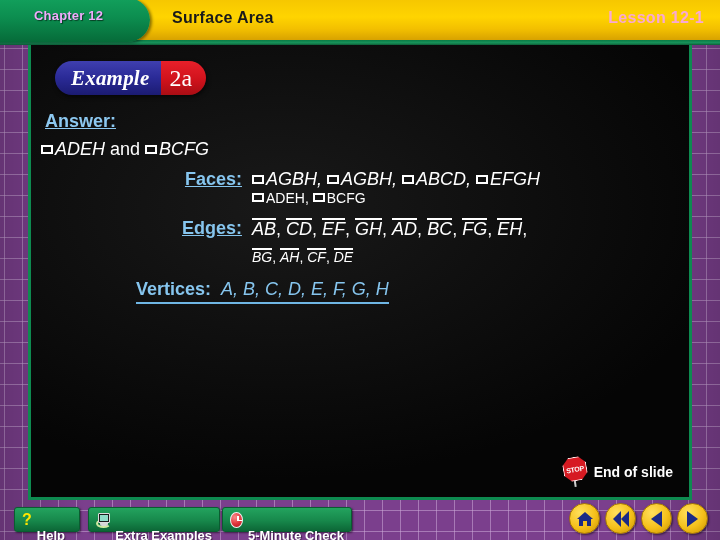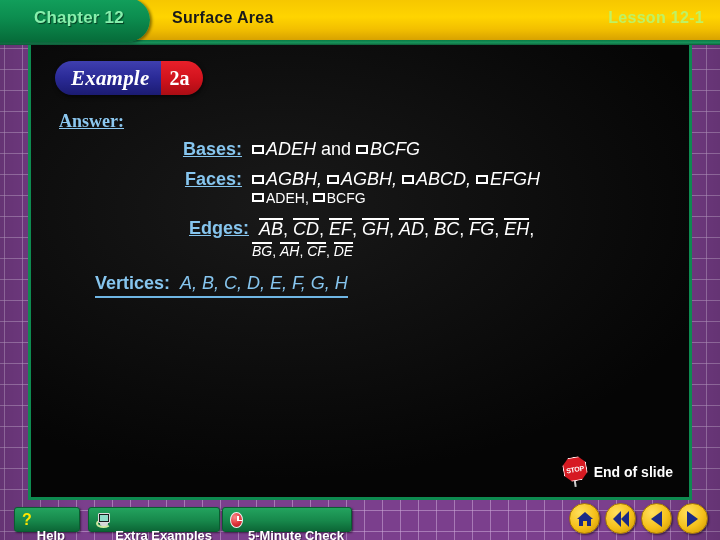--- a/index.html
+++ b/index.html
@@ -56,38 +56,38 @@
     position: absolute;
     left: -16px; top: -2px;
     width: 166px; height: 44px;
     background: linear-gradient(to bottom, #12a05c 0%, #0c8d4f 45%, #066b39 100%);
     border-radius: 0 26px 26px 0;
     box-shadow: 2px 1px 3px rgba(0,0,0,0.45);
   }
   .chapter-tab-label {
     position: absolute;
     left: 34px; top: 8px;
-    color: #86efac;
-    font-size: 17px;
+    color: #f0abfc;
+    font-size: 13px;
     font-weight: bold;
     letter-spacing: 0.2px;
     text-shadow: 1px 1px 1px rgba(0,0,0,0.55);
   }
   .header-subject {
     position: absolute;
     left: 172px; top: 9px;
     color: #1a1a1a;
     font-size: 16px;
     font-weight: bold;
     letter-spacing: 0.3px;
   }
   .header-lesson {
     position: absolute;
     right: 16px; top: 9px;
-    color: #bef264;
+    color: #f9a8d4;
     font-size: 16px;
     font-weight: bold;
     letter-spacing: 0.3px;
   }
 
   
   .slide-green-frame {
     position: absolute;
     left: 28px; top: 45px;
     width: 664px; height: 455px;
@@ -127,35 +127,35 @@
     color: #ffffff;
     font-family: "Liberation Serif", serif;
     font-style: italic;
     font-weight: bold;
     font-size: 21px;
     letter-spacing: 0.2px;
   }
   .eb-num {
     color: #ffffff;
     font-family: "Liberation Serif", serif;
-    font-weight: bold;
-    font-size: 20px;
+    font-weight: normal;
+    font-size: 24px;
   }
 
   
   .answer-block {
     position: absolute;
     left: 0; top: 66px;
     width: 658px;
   }
   .ans-row {
     display: flex;
     align-items: flex-start;
   }
-  .ans-row-answer { padding-left: 28px; margin-bottom: 7px; font-family: Liberation Serif, serif; }
+  .ans-row-answer { padding-left: 14px; margin-bottom: 7px; }
 
   .lbl {
     color: #86c5ee;
     font-size: 18px;
     font-weight: bold;
     text-decoration: underline;
     white-space: nowrap;
   }
   .lbl-answer {
     color: #8cc8f0;
@@ -197,26 +197,26 @@
   .seg {
     display: inline-block;
     font-style: italic;
     border-top: 2px solid #ffffff;
     padding-top: 0px;
     line-height: 1.05;
   }
   .row-bases { margin-bottom: 9px; }
   .row-faces { margin-bottom: 0px; }
   .row-faces2 { margin-bottom: 12px; }
-  .row-edges { margin-bottom: 2px; padding-left: 7px; }
+  .row-edges { margin-bottom: 8px; }
   .row-edges2 { margin-bottom: 14px; }
   .indent-val { margin-left: 221px; color:#fff; font-size:14px; }
 
   .vert-row {
-    padding-left: 64px;
+    padding-left: 105px;
     margin-top: 10px;
   }
   .vert-underline {
     display: inline-block;
     border-bottom: 2px solid #6fb6e4;
     padding-bottom: 2px;
   }
   .vert-lbl {
     color: #86c5ee;
     font-size: 18px;
@@ -456,21 +456,20 @@
       </div>
     </div>
 
     <div class="answer-block">
 
       <div class="ans-row ans-row-answer">
         <span class="lbl-answer">Answer:</span>
       </div>
 
       <div class="ans-row row-bases">
-        <span class="lbl lbl-col">Bases:</span>
         <span class="val-col"><span class="sq"></span><span class="it">ADEH</span> <span>and</span> <span class="sq"></span><span class="it">BCFG</span></span>
       </div>
 
       <div class="ans-row row-faces">
         <span class="lbl lbl-col">Faces:</span>
         <span class="val-col"><span class="sq"></span><span class="it">AGBH,</span> <span class="sq"></span><span class="it">AGBH,</span> <span class="sq"></span><span class="it">ABCD,</span> <span class="sq"></span><span class="it">EFGH</span></span>
       </div>
 
       <div class="row-faces2 indent-val"><span class="sq"></span><span class="it">ADEH,</span> <span class="sq"></span><span class="it">BCFG</span></div>
 

